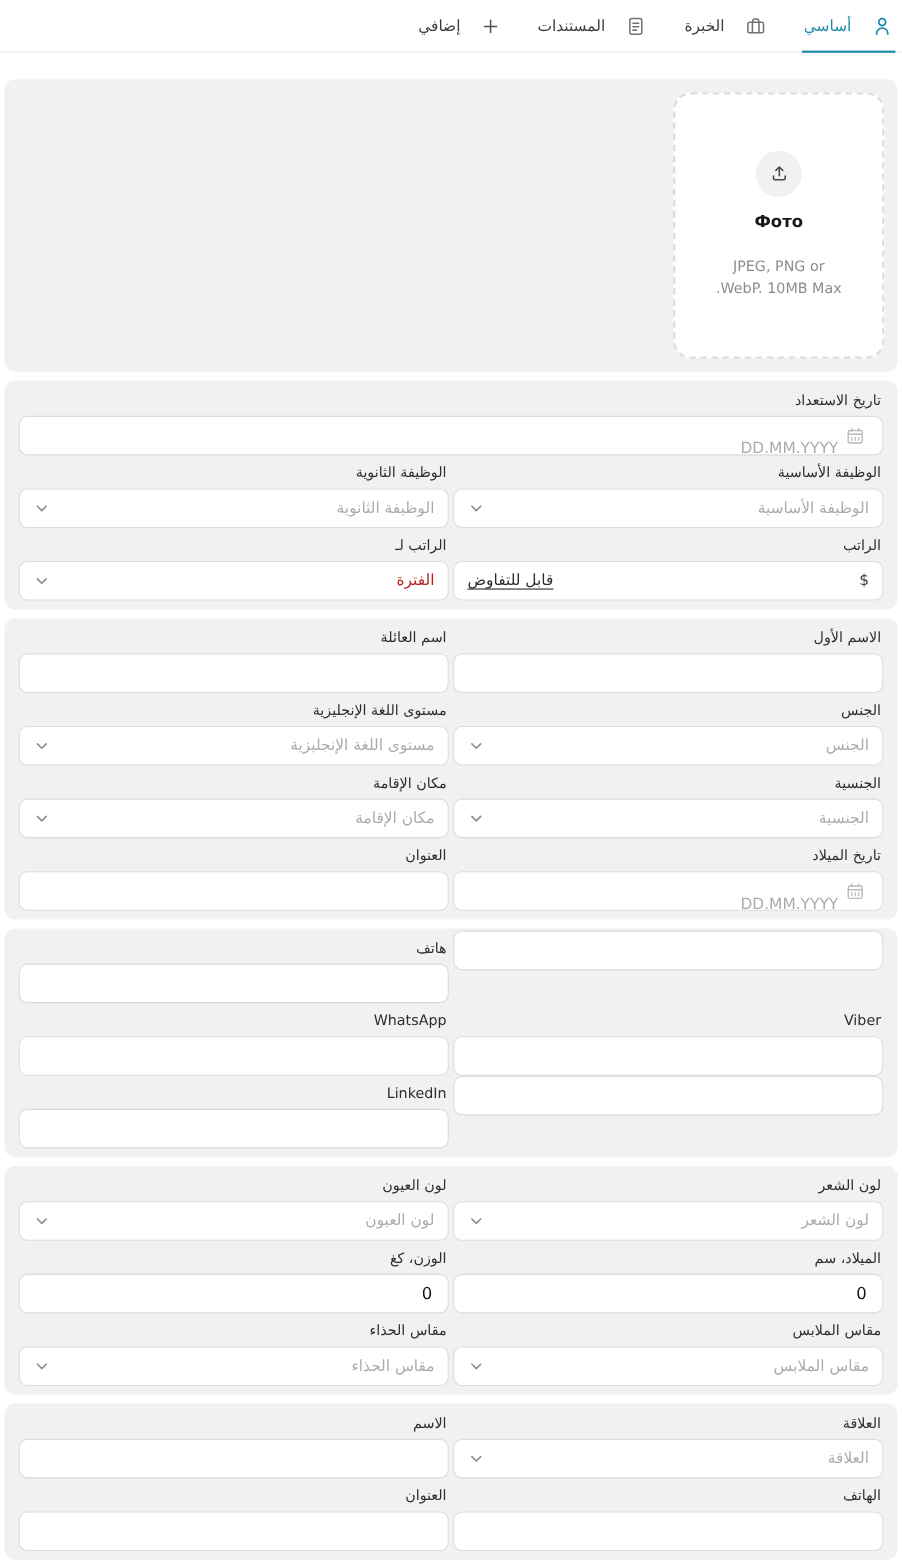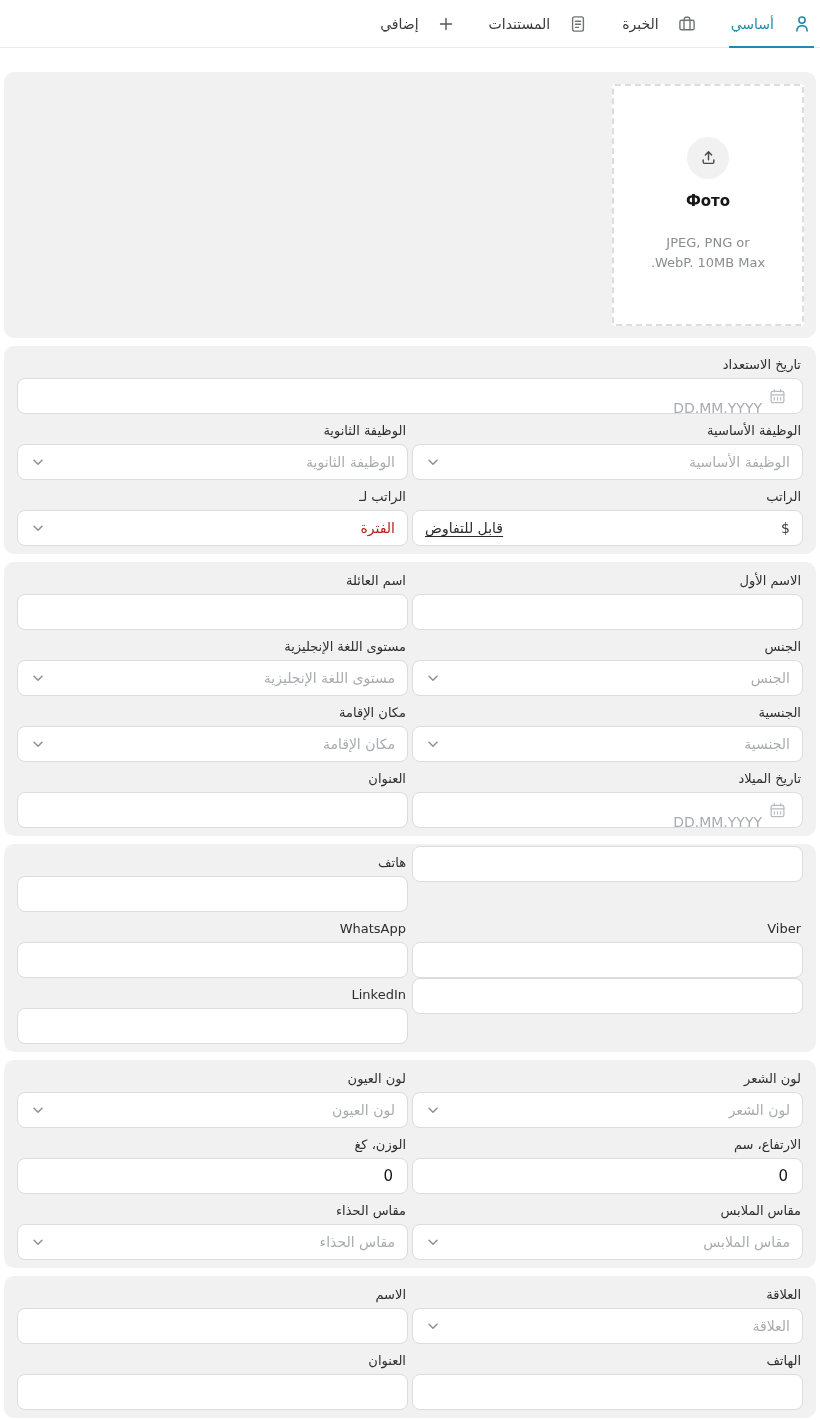--- a/index.html
+++ b/index.html
@@ -33,21 +33,21 @@
   .main { padding: 24px 4px 0; }
   .panel {
     background:#f1f1f2; border-radius:10px; margin-bottom:8px;
     padding: 2px 13px 8px;
   }
   .panel.photo-panel { padding:12px; height:266px; }
 
   
   .photo-card {
     width:192px; height:242px; background:#fff;
-    border:2px dashed #ddddde; border-radius:3px;
+    border:2px dashed #ddddde; border-radius:16px;
     display:flex; flex-direction:column; align-items:center; justify-content:center;
     text-align:center; cursor:pointer;
   }
   .upload-circle {
     width:42px; height:42px; border-radius:50%; background:#f1f1f2;
     display:flex; align-items:center; justify-content:center; color:#4a4a4a;
   }
   .photo-title { margin-top:13px; font-size:15px; font-weight:600; color:#161616; }
   .photo-hint {
     margin-top:23px; width:124px; font-size:13px; line-height:1.55; color:#8a8c8e;
@@ -333,21 +333,21 @@
           <span class="chev">
             <svg width="16" height="16" viewBox="0 0 16 16" fill="none" stroke="currentColor" stroke-width="1.5" stroke-linecap="round" stroke-linejoin="round">
                 <path d="M4 6.2 L8 10.2 L12 6.2"></path>
               </svg>
           </span>
         </div>
       </div>
     </div>
     <div class="row two">
       <div class="cell">
-        <label class="field-label">الارتفاع، سم</label>
+        <label class="field-label">الميلاد، سم</label>
         <input class="text-input num" type="text" value="0" style="">
       </div>
       <div class="cell">
         <label class="field-label">الوزن، كغ</label>
         <input class="text-input num" type="text" value="0" style="">
       </div>
     </div>
     <div class="row two">
       <div class="cell">
         <label class="field-label">مقاس الملابس</label>

